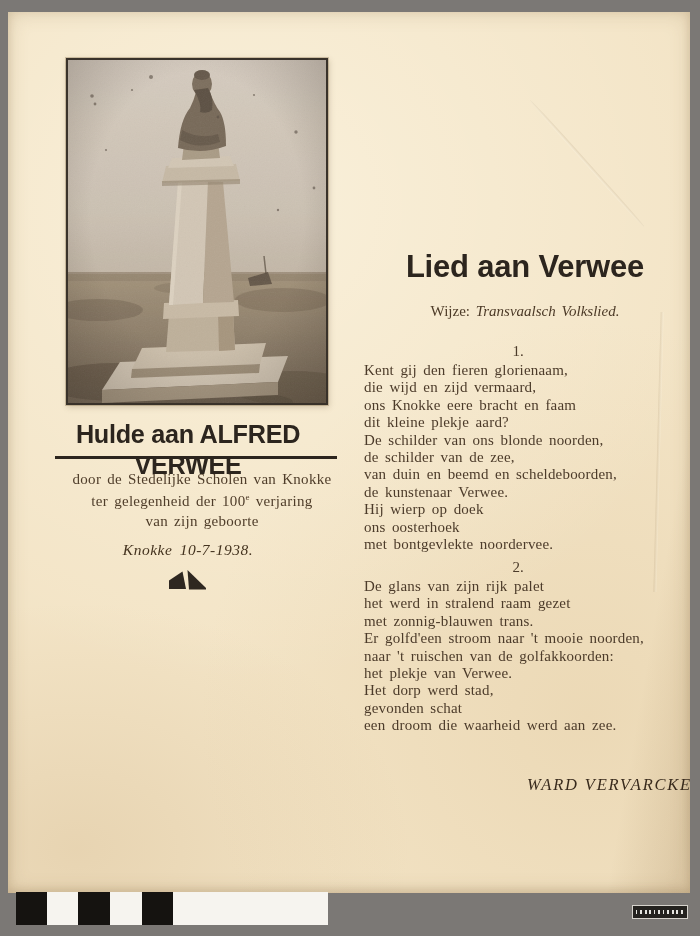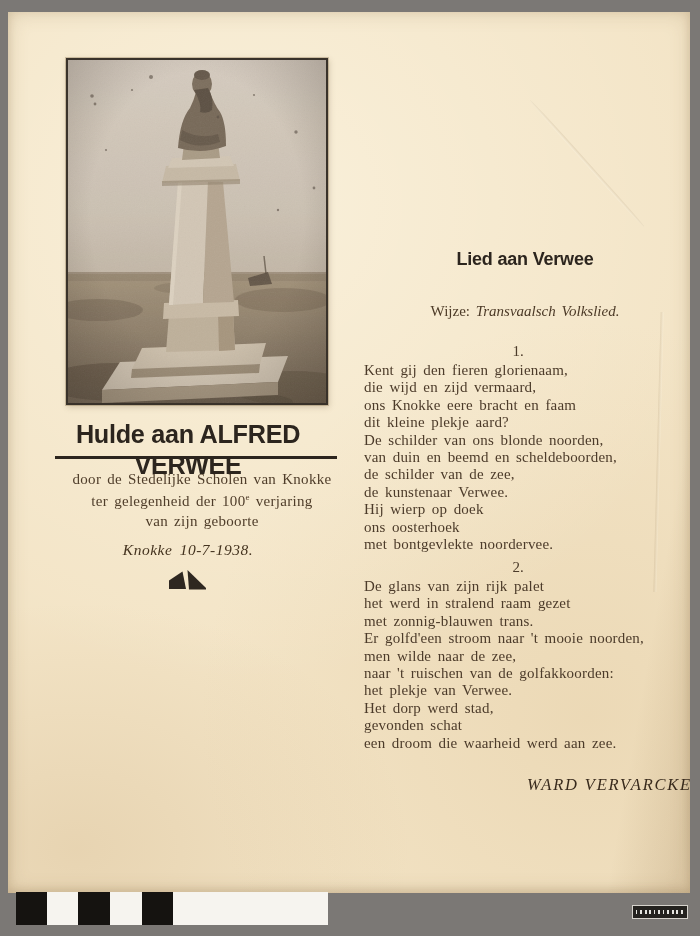--- a/index.html
+++ b/index.html
@@ -31,21 +31,21 @@
   .title-rule{position:absolute;left:47px;top:444px;width:282px;height:3px;background:#2c251e;}
   .ded{position:absolute;left:20px;width:348px;text-align:center;font-size:15px;
     color:#4f3d2a;letter-spacing:.3px;word-spacing:2px;}
   .ded1{top:459px;} .ded2{top:480px;} .ded3{top:501px;}
   .date-line{position:absolute;left:6px;top:529px;width:348px;text-align:center;
     font-style:italic;font-size:15.5px;color:#44331f;letter-spacing:.5px;word-spacing:3px;}
   .ornament{position:absolute;left:6px;top:557px;width:348px;text-align:center;}
   sup{font-size:9px;}
   
   .song-title{position:absolute;left:350px;top:237px;width:334px;text-align:center;
-    font-family:"Liberation Sans", sans-serif;font-weight:bold;font-size:18px;
+    font-family:"Liberation Sans", sans-serif;font-weight:bold;font-size:31px;
     color:#2c251e;letter-spacing:-0.2px;}
   .tune{position:absolute;left:350px;top:291px;width:334px;text-align:center;
     font-size:15px;color:#4c3a27;word-spacing:2px;}
   .tune .t-val{font-style:italic;}
   .vnum{position:absolute;left:350px;width:320px;text-align:center;font-size:15px;color:#4c3b2a;}
   .vnum1{top:331px;} .vnum2{top:547px;}
   .verse{position:absolute;left:356px;width:336px;}
   .verse1{top:350px;} .verse2{top:566px;}
   .pline{font-size:15px;line-height:17.4px;color:#4c3b2a;letter-spacing:.2px;
     word-spacing:2.5px;white-space:nowrap;}
@@ -169,35 +169,34 @@
     <div class="song-title">Lied aan Verwee</div>
     <div class="tune"><span class="t-lab">Wijze:</span> <span class="t-val">Transvaalsch Volkslied.</span></div>
 
     <div class="vnum vnum1">1.</div>
     <div class="verse verse1">
       <div class="pline">Kent gij den fieren glorienaam,</div>
       <div class="pline">die wijd en zijd vermaard,</div>
       <div class="pline">ons Knokke eere bracht en faam</div>
       <div class="pline">dit kleine plekje aard?</div>
       <div class="pline">De schilder van ons blonde noorden,</div>
+      <div class="pline">de schilder van de zee,</div>
       <div class="pline">van duin en beemd en scheldeboorden,</div>
-      <div class="pline">de schilder van de zee,</div>
       <div class="pline">de kunstenaar Verwee.</div>
       <div class="pline">Hij wierp op doek</div>
       <div class="pline">ons oosterhoek</div>
       <div class="pline">met bontgevlekte noordervee.</div>
     </div>
 
     <div class="vnum vnum2">2.</div>
     <div class="verse verse2">
       <div class="pline">De glans van zijn rijk palet</div>
       <div class="pline">het werd in stralend raam gezet</div>
       <div class="pline">met zonnig-blauwen trans.</div>
       <div class="pline">Er golfd'een stroom naar 't mooie noorden,</div>
-      <div class="pline">men wilde naar de zee,</div>
       <div class="pline">naar 't ruischen van de golfakkoorden:</div>
       <div class="pline">het plekje van Verwee.</div>
       <div class="pline">Het dorp werd stad,</div>
       <div class="pline">gevonden schat</div>
       <div class="pline">een droom die waarheid werd aan zee.</div>
     </div>
 
     <div class="author">WARD VERVARCKE</div>
   </div>
 

